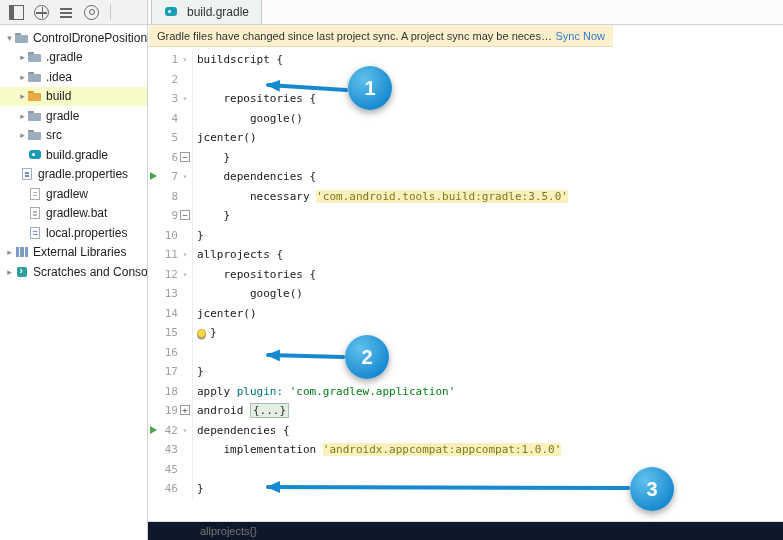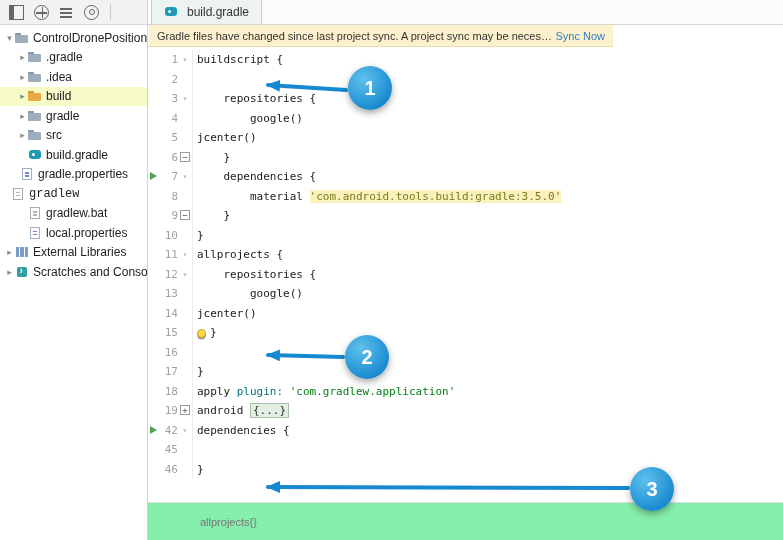--- a/index.html
+++ b/index.html
@@ -79,21 +79,21 @@
   .ctext{white-space:pre;padding-left:4px;color:#1a1a1a;}
   .seg-plain{color:#1a1a1a;}
   .seg-string{color:var(--string-green,#067d17);}
   .seg-label{color:#00727c;}
   .seg-hl{background:var(--highlight-bg,#fbf1bd);color:#7b7b1f;text-align:center;}
   .seg-foldbox{background:#e4efe4;border:1px solid #a8c0a8;color:#2f2f2f;padding:0 2px;}
   .bulb{display:inline-block;width:9px;height:9px;border-radius:50%;background:#ffd948;border:1px solid #c8a52c;
         margin-right:4px;vertical-align:middle;box-shadow:0 1.5px 0 #9a9a9a;}
 
   
-  .status-bar{position:absolute;left:148px;right:0;bottom:0;height:38px;background:#86efac;
+  .status-bar{position:absolute;left:148px;right:0;bottom:0;height:19px;background:#0f172a;
               border-top:1px solid #e0e0e0;display:flex;align-items:center;font-size:11px;color:#777;}
   .breadcrumb{margin-left:52px;cursor:pointer;}
 
   
   .arrows{position:absolute;inset:0;width:783px;height:540px;pointer-events:none;z-index:19;}
   .arrow{stroke:var(--callout-blue,#1789d0);stroke-width:4;stroke-linecap:round;}
   .ah{fill:var(--callout-blue,#1789d0);}
   .callout{position:absolute;width:44px;height:44px;border-radius:50%;z-index:20;
            display:flex;align-items:center;justify-content:center;color:#fff;
            font:bold 20px "Liberation Sans",sans-serif;
@@ -155,21 +155,21 @@
       <div class="tree-row" style="padding-left: 17px;">
         <span class="chev"></span>
         <span class="ticon gradle-file-icon"></span>
         <span class="tlabel">build.gradle</span>
       </div>
       <div class="tree-row" style="padding-left: 9px;">
         <span class="chev"></span>
         <span class="ticon properties-file-icon"></span>
         <span class="tlabel">gradle.properties</span>
       </div>
-      <div class="tree-row" style=" font-family: Liberation Mono, monospace;">
+      <div class="tree-row" style="padding-left: 17px;">
         <span class="chev"></span>
         <span class="ticon file-icon"></span>
         <span class="tlabel">gradlew</span>
       </div>
       <div class="tree-row" style="padding-left: 17px;">
         <span class="chev"></span>
         <span class="ticon file-icon"></span>
         <span class="tlabel">gradlew.bat</span>
       </div>
       <div class="tree-row" style="padding-left: 17px;">
@@ -234,21 +234,21 @@
       <div class="crow">
         <span class="run on"></span>
         <span class="lnum">7</span>
         <span class="fold f-open">▾</span>
         <span class="ctext"><span class="seg-plain">    dependencies {</span></span>
       </div>
       <div class="crow">
         <span class="run"></span>
         <span class="lnum">8</span>
         <span class="fold f-none"></span>
-        <span class="ctext"><span class="seg-plain">        material </span><span class="seg-hl">'com.android.tools.build:gradle:3.5.0'</span></span>
+        <span class="ctext"><span class="seg-plain">        necessary </span><span class="seg-hl">'com.android.tools.build:gradle:3.5.0'</span></span>
       </div>
       <div class="crow">
         <span class="run"></span>
         <span class="lnum">9</span>
         <span class="fold f-endbox"><span>−</span></span>
         <span class="ctext"><span class="seg-plain">    }</span></span>
       </div>
       <div class="crow">
         <span class="run"></span>
         <span class="lnum">10</span>
@@ -307,20 +307,26 @@
         <span class="run"></span>
         <span class="lnum">19</span>
         <span class="fold f-plusbox"><span>+</span></span>
         <span class="ctext"><span class="seg-plain">android </span><span class="seg-foldbox">{...}</span></span>
       </div>
       <div class="crow">
         <span class="run on"></span>
         <span class="lnum">42</span>
         <span class="fold f-open">▾</span>
         <span class="ctext"><span class="seg-plain">dependencies {</span></span>
+      </div>
+      <div class="crow">
+        <span class="run"></span>
+        <span class="lnum">43</span>
+        <span class="fold f-none"></span>
+        <span class="ctext"><span class="seg-plain">    implementation </span><span class="seg-hl">'androidx.appcompat:appcompat:1.0.0'</span></span>
       </div>
       <div class="crow">
         <span class="run"></span>
         <span class="lnum">45</span>
         <span class="fold f-none"></span>
         <span class="ctext"></span>
       </div>
       <div class="crow">
         <span class="run"></span>
         <span class="lnum">46</span>

